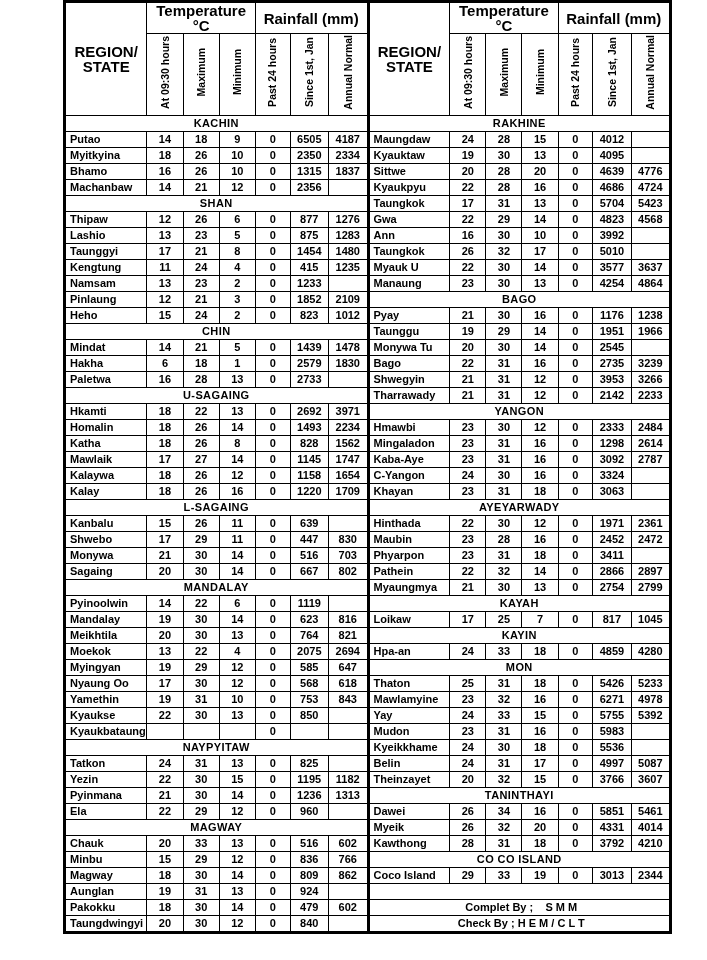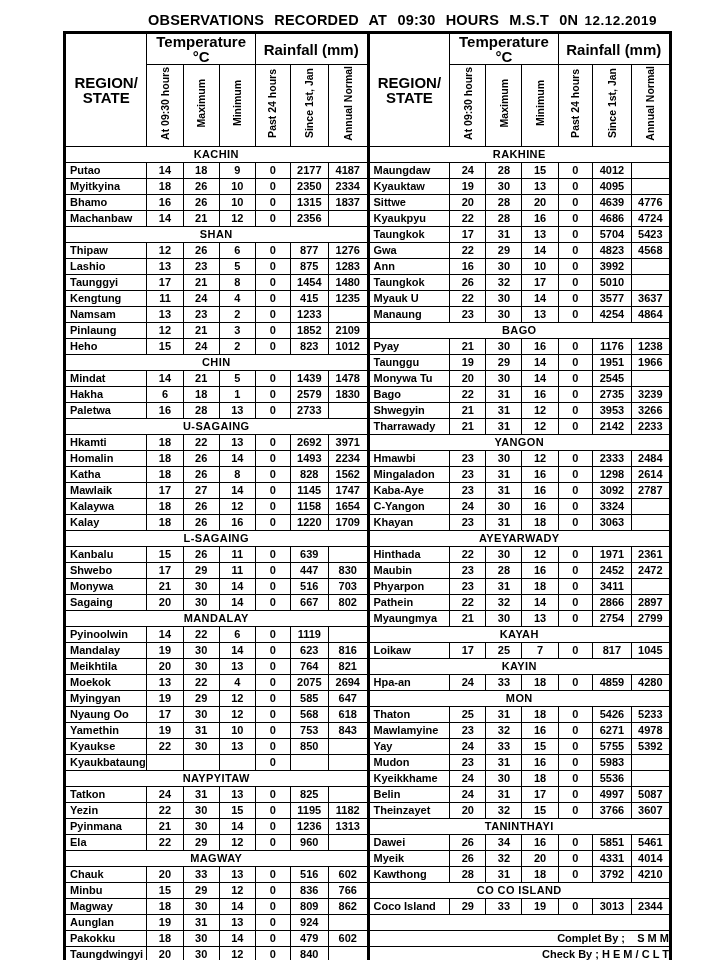--- a/index.html
+++ b/index.html
@@ -51,31 +51,27 @@
     writing-mode:vertical-rl;
     transform:rotate(180deg);
     font-size:10.5px;
     white-space:nowrap;
     line-height:1;
   }
   tbody td{height:15px;font-size:11px;line-height:1;vertical-align:middle;}
   td.region{text-align:left;padding-left:4px;white-space:nowrap;}
   td.num{text-align:center;}
   td.section{text-align:center;font-size:11px;letter-spacing:.4px;}
-  td.note{text-align:right;padding-left:4px;white-space:pre;}
+  td.note{text-align:center;padding-left:4px;white-space:pre;}
 </style>
 </head>
 <body>
 
 <div class="page">
 
-  <div class="titlebar">
-    <div class="title">OBSERVATIONS RECORDED AT 09:30 HOURS M.S.T 0N</div>
-    <div class="date">12.12.2019</div>
-  </div>
 
   <div class="tables">
 
     <table class="half">
       <colgroup>
         <col class="c-region">
           <col class="c-t">
           <col class="c-t">
           <col class="c-t">
         <col class="c-p">
@@ -101,21 +97,21 @@
       <tbody>
           <tr>
             <td colspan="7" class="section">KACHIN</td>
           </tr>
           <tr>
             <td class="region">Putao</td>
             <td class="num">14</td>
             <td class="num">18</td>
             <td class="num">9</td>
             <td class="num">0</td>
-            <td class="num">2177</td>
+            <td class="num">6505</td>
             <td class="num">4187</td>
           </tr>
           <tr>
             <td class="region">Myitkyina</td>
             <td class="num">18</td>
             <td class="num">26</td>
             <td class="num">10</td>
             <td class="num">0</td>
             <td class="num">2350</td>
             <td class="num">2334</td>

